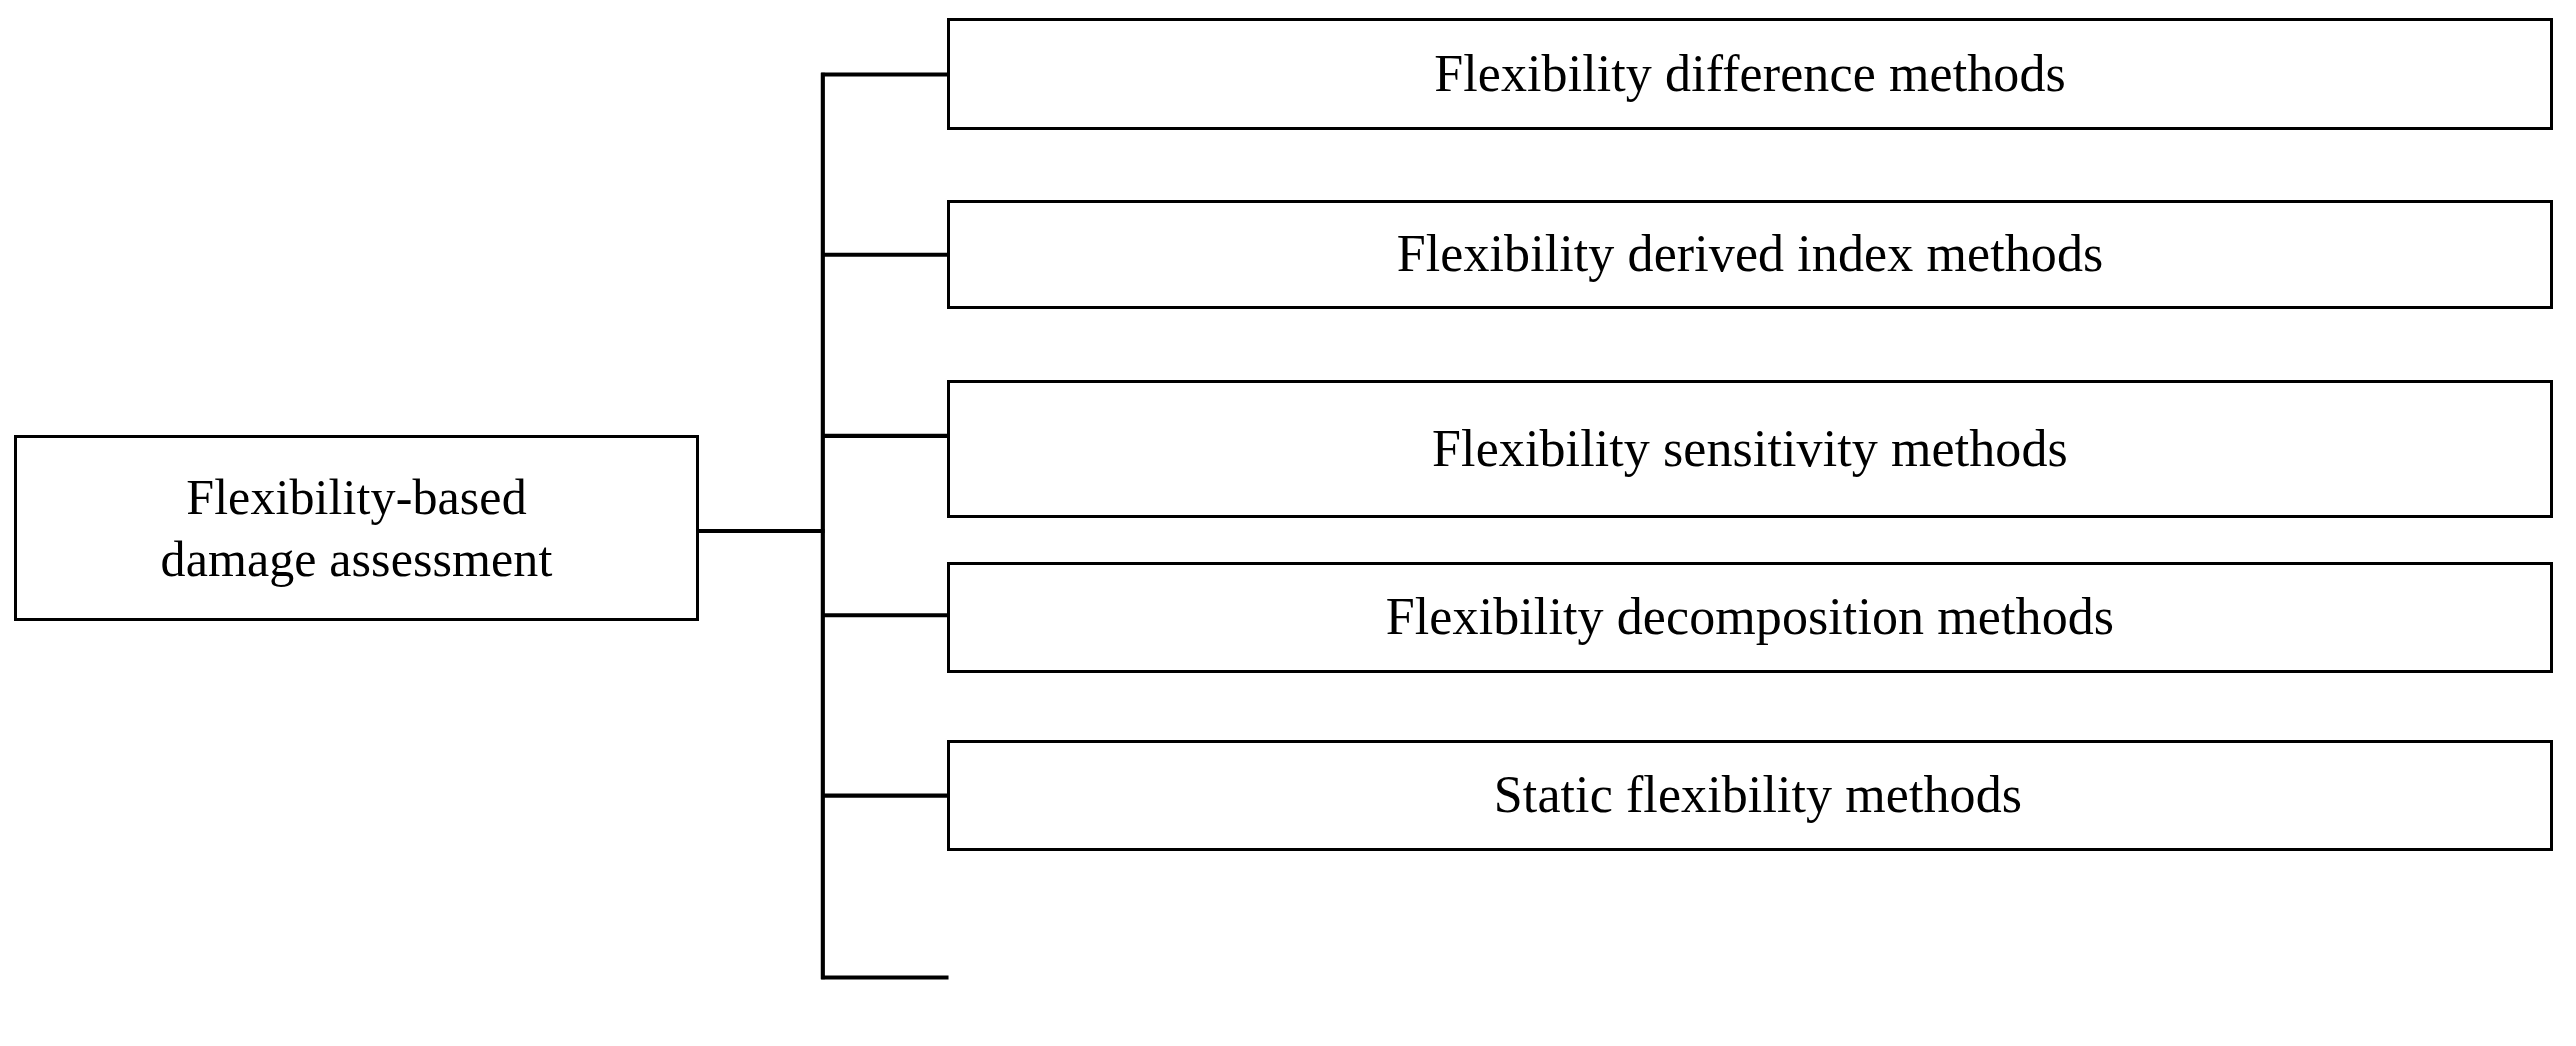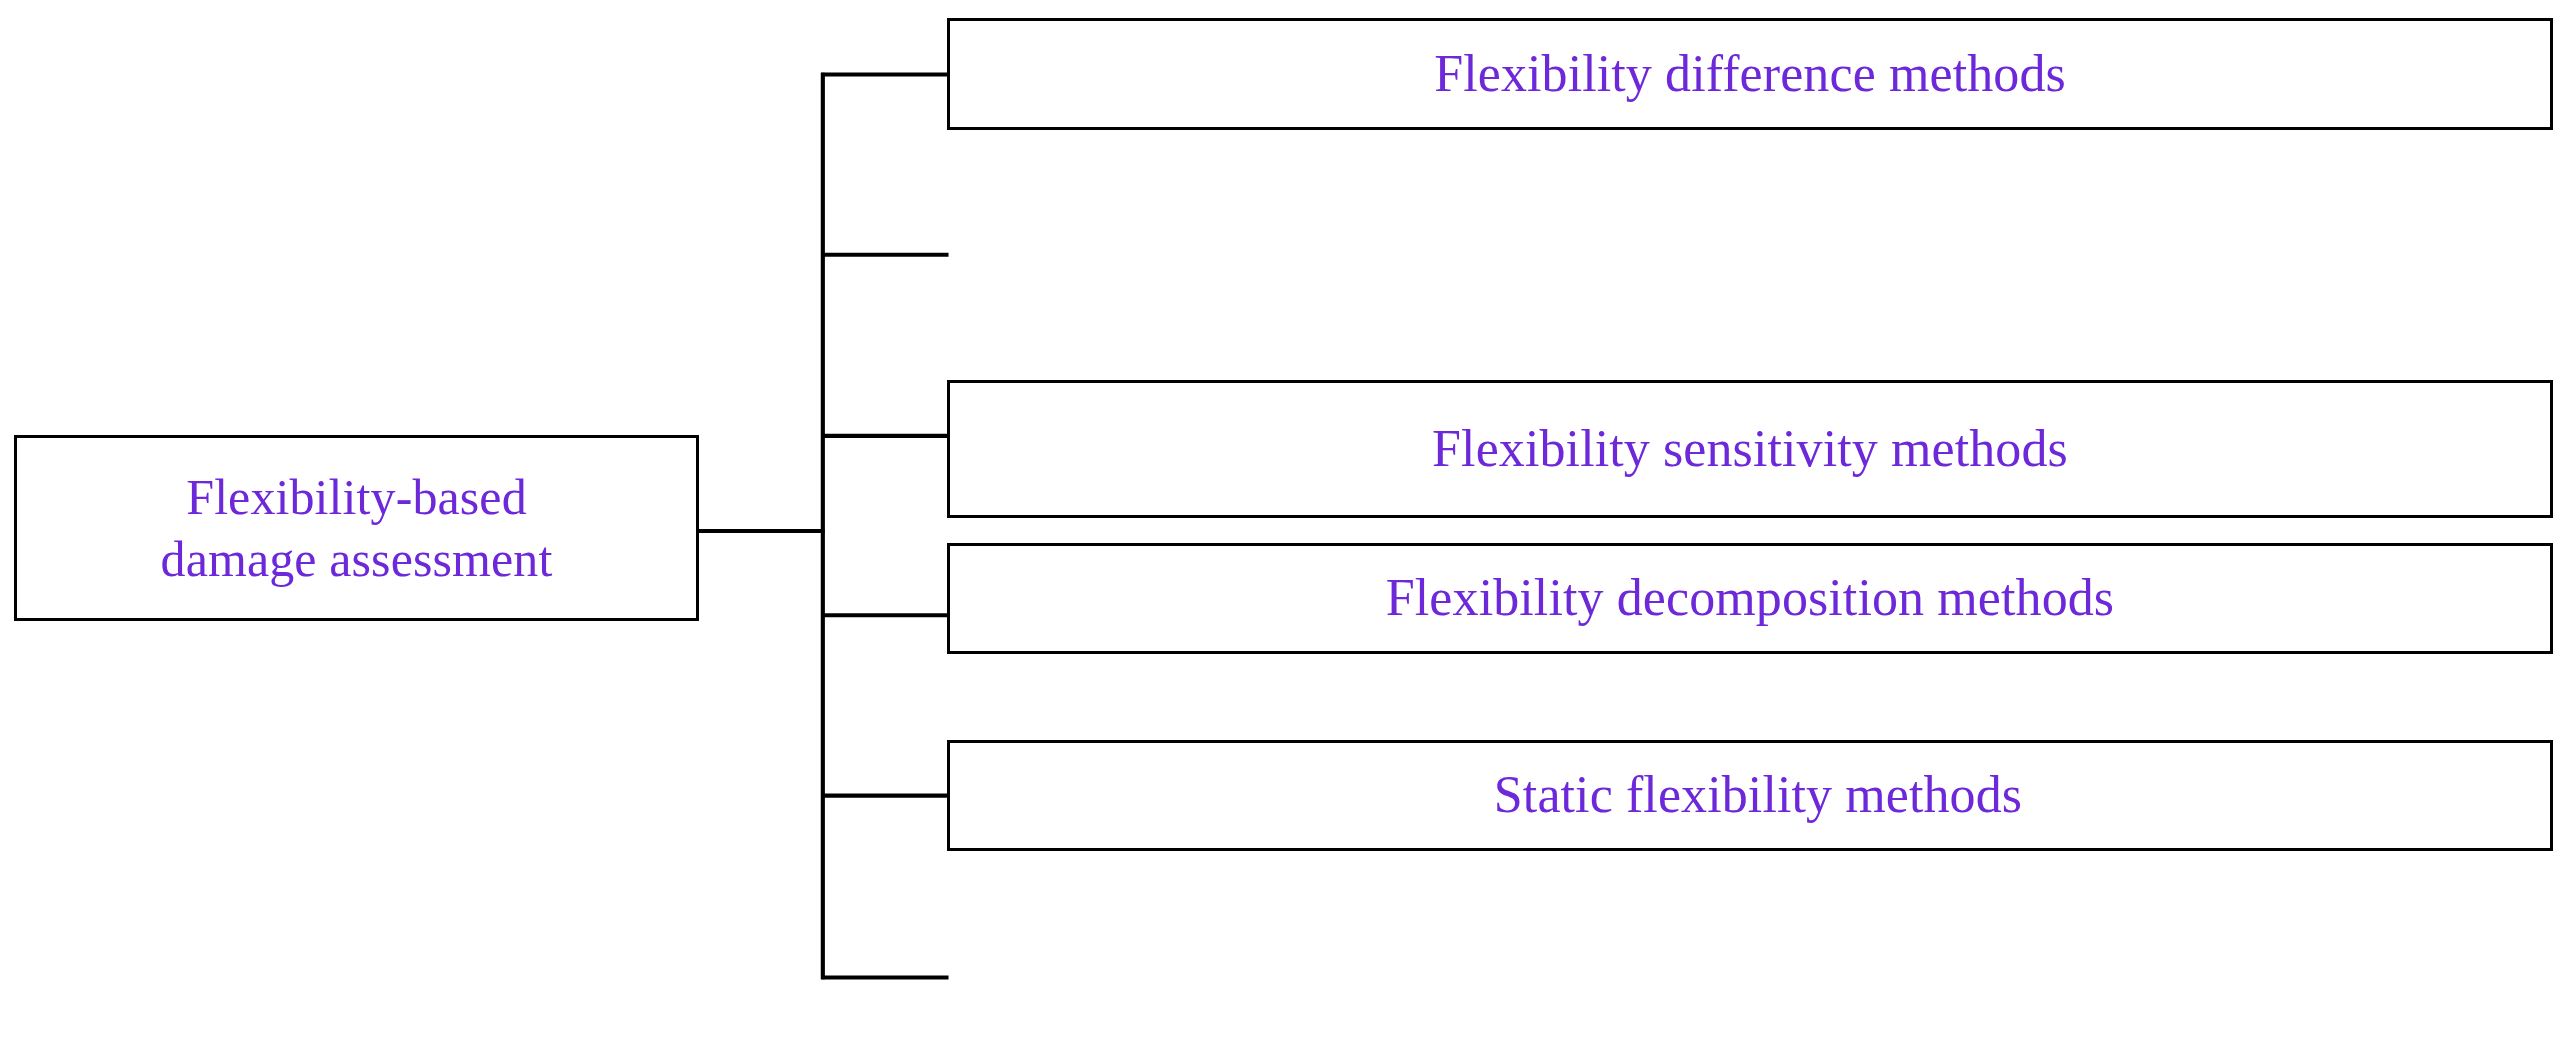--- a/index.html
+++ b/index.html
@@ -27,21 +27,21 @@
     position: absolute;
     box-sizing: border-box;
     background: #ffffff;
     border: 3.3px solid #000000;
     display: flex;
     align-items: center;
     justify-content: center;
     text-align: center;
   }
   .node-label {
-    color: #6d28d9;
+    color: #000000;
     font-size: 51px;
     line-height: 1.12;
     letter-spacing: 0.1px;
     white-space: pre-line;
     padding: 0 8.3px;
   }
   #root-node {
     left: 14px;
     top: 435px;
     width: 685px;
@@ -80,26 +80,29 @@
 
   <div class="node-box" id="root-node">
     <span class="node-label">Flexibility-based
 damage assessment</span>
   </div>
 
   <div class="node-box child-node" style="top:18px; height:112px;">
     <span class="node-label">Flexibility difference methods</span>
   </div>
 
+  <div class="node-box child-node" style="top:200px; height:109px;">
+    <span class="node-label">Flexibility derived index methods</span>
+  </div>
 
   <div class="node-box child-node" style="top:380px; height:138px;">
     <span class="node-label">Flexibility sensitivity methods</span>
   </div>
 
-  <div class="node-box child-node" style="top:543px; height:111px;">
+  <div class="node-box child-node" style="top:562px; height:111px;">
     <span class="node-label">Flexibility decomposition methods</span>
   </div>
 
   <div class="node-box child-node" style="top:740px; height:111px;padding-left:16px;">
     <span class="node-label">Static flexibility methods</span>
   </div>
 
 
 </div>
 

